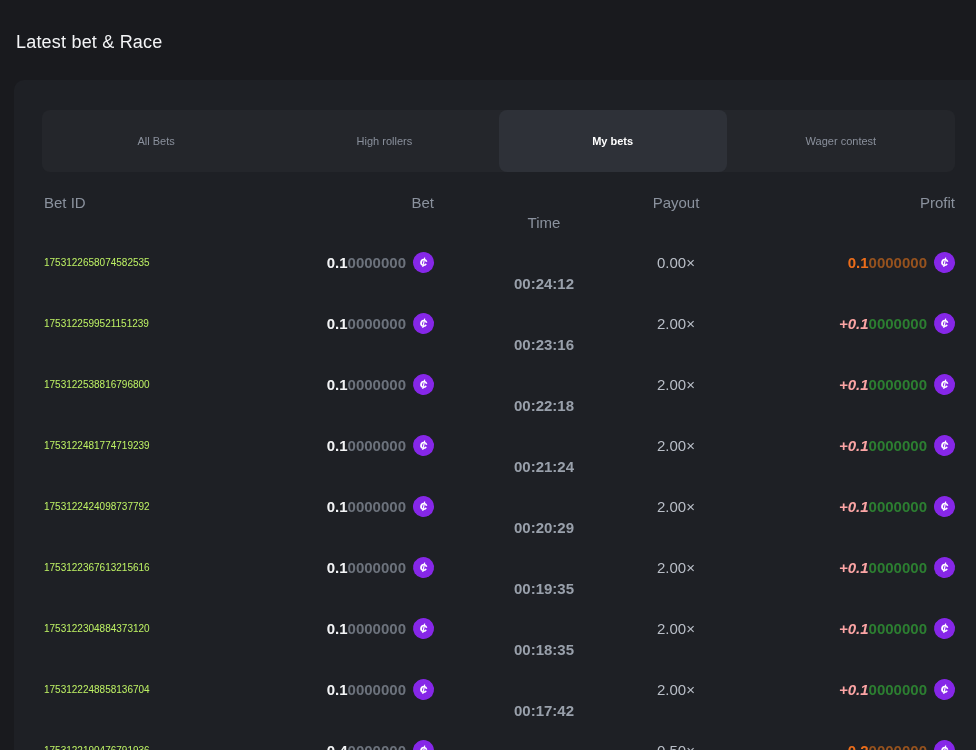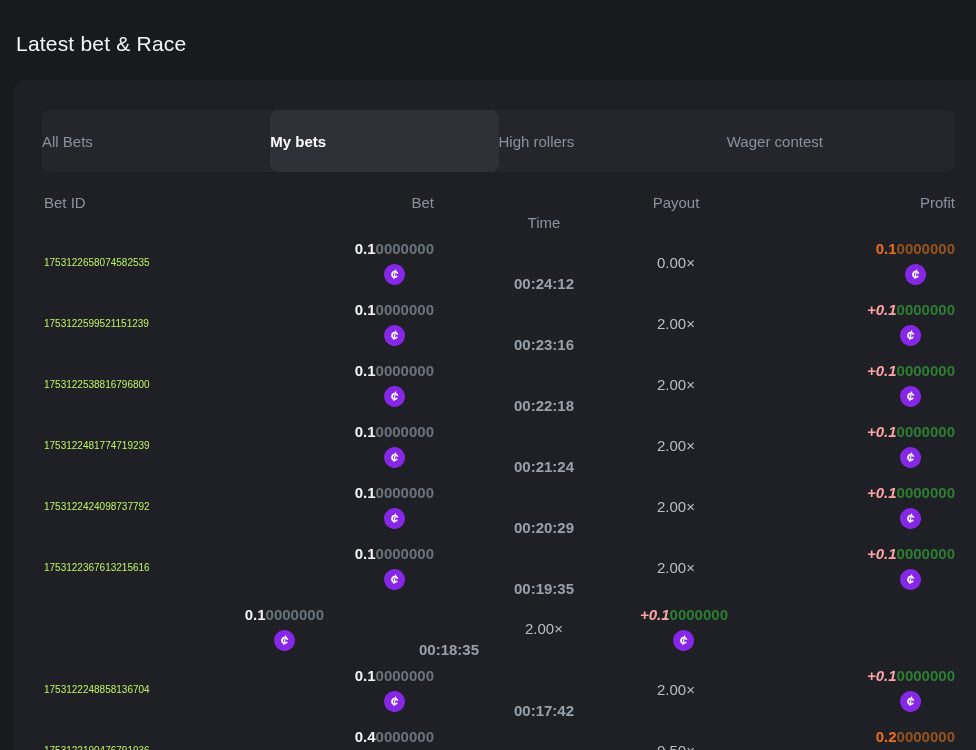--- a/index.html
+++ b/index.html
@@ -3,41 +3,41 @@
 <meta charset="utf-8">
 <style>
   * { margin:0; padding:0; box-sizing:border-box; }
   html,body { width:976px; height:750px; overflow:hidden; }
   body {
     background:#191a1e;
     font-family:"Liberation Sans", sans-serif;
     color:#e8eaee;
   }
   .page-header { padding:32px 0 0 16px; height:80px; }
-  .page-title { font-size:21px; font-weight:500; color:#f4f5f7; letter-spacing:.2px; }
+  .page-title { font-size:18px; font-weight:500; color:#f4f5f7; letter-spacing:.2px; }
 
   .panel {
     margin-left:14px;
     background:#1e2025;
     border-radius:10px 0 0 0;
     min-height:720px;
     padding:30px 21px 0 0;
   }
 
   .tabs {
     margin-left:28px;
     height:62px;
     background:#24262b;
     border-radius:8px;
     display:flex;
   }
   .tab {
     flex:1 1 0;
-    display:flex; align-items:center; 
-    font-size:15px; color:#8a909c;
+    display:flex; align-items:center; justify-content:center;
+    font-size:11px; color:#8a909c;
     border-radius:8px;
     cursor:pointer;
     user-select:none;
   }
   .tab.active { background:#2e3138; color:#ffffff; font-weight:700; }
 
   .grid-row {
     display:grid;
     grid-template-columns:280px 110px 30px 160px 104px 1fr;
     align-items:center;
@@ -49,21 +49,21 @@
   .c-betid  { justify-self:start; }
   .c-bet    { justify-self:end; }
   .c-time   { justify-self:center;margin-top:41px; }
   .c-payout { justify-self:center; }
   .c-profit { justify-self:end; }
 
   .trow .c-betid  { color:#bef264; font-size:10px; }
   .trow .c-time   { color:#99a0ab;font-weight:bold; }
   .trow .c-payout { color:#b9bec7; }
 
-  .amount { display:flex; align-items:center; gap:7px; font-weight:700;flex-direction:column; }
+  .amount { display:flex; align-items:center; gap:7px; font-weight:700; }
   .amount .num-main  { color:#f3f4f6; }
   .amount .num-zeros { color:#6c727c; }
 
   .c-profit.win  .num-main  { color:#fca5a5;font-style:italic; }
   .c-profit.win  .num-zeros { color:#2c7e31; }
   .c-profit.loss .num-main  { color:#ec6d1a; }
   .c-profit.loss .num-zeros { color:#96521e; }
 
   .coin {
     width:21px; height:21px; border-radius:50%;
@@ -81,25 +81,25 @@
 <div class="page-header">
   <div class="page-title">Latest bet &amp; Race</div>
 </div>
 
 <div class="panel">
 
   <div class="tabs">
       <div class="tab">
     <span>All Bets</span>
   </div>
+      <div class="tab">
+    <span>High rollers</span>
+  </div>
       <div class="tab active">
     <span>My bets</span>
-  </div>
-      <div class="tab">
-    <span>High rollers</span>
   </div>
       <div class="tab">
     <span>Wager contest</span>
   </div>
     </div>
 
   <div class="grid-row thead">
     <div class="c-betid">Bet ID</div>
     <div class="c-bet">Bet</div>
     <div></div>
@@ -187,20 +187,21 @@
     </div>
     <div></div>
     <div class="c-time">00:19:35</div>
     <div class="c-payout">2.00×</div>
     <div class="c-profit amount win">
       <span><span class="num-main">+0.1</span><span class="num-zeros">0000000</span></span>
       <span class="coin">¢</span>
     </div>
   </div>
       <div class="grid-row trow">
+    <div class="c-betid">1753122304884373120</div>
     <div class="c-bet amount">
       <span><span class="num-main">0.1</span><span class="num-zeros">0000000</span></span>
       <span class="coin">¢</span>
     </div>
     <div></div>
     <div class="c-time">00:18:35</div>
     <div class="c-payout">2.00×</div>
     <div class="c-profit amount win">
       <span><span class="num-main">+0.1</span><span class="num-zeros">0000000</span></span>
       <span class="coin">¢</span>

